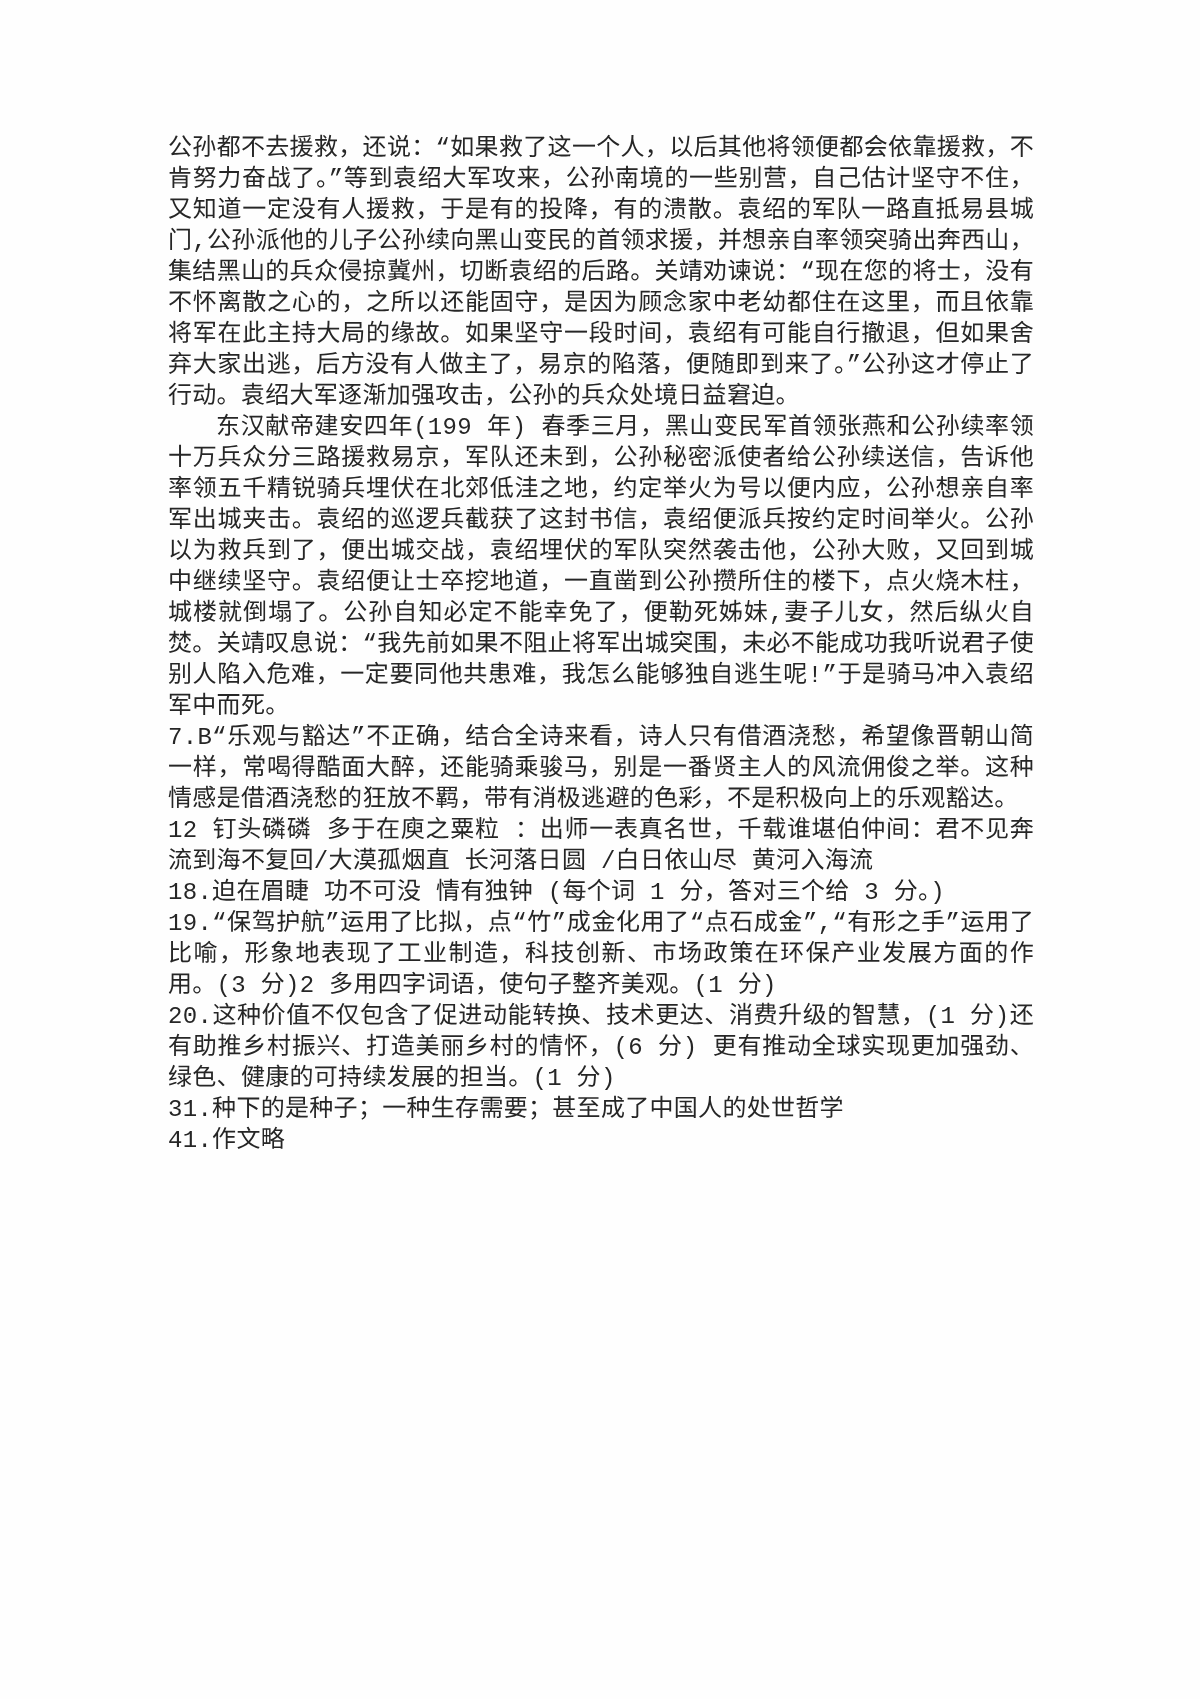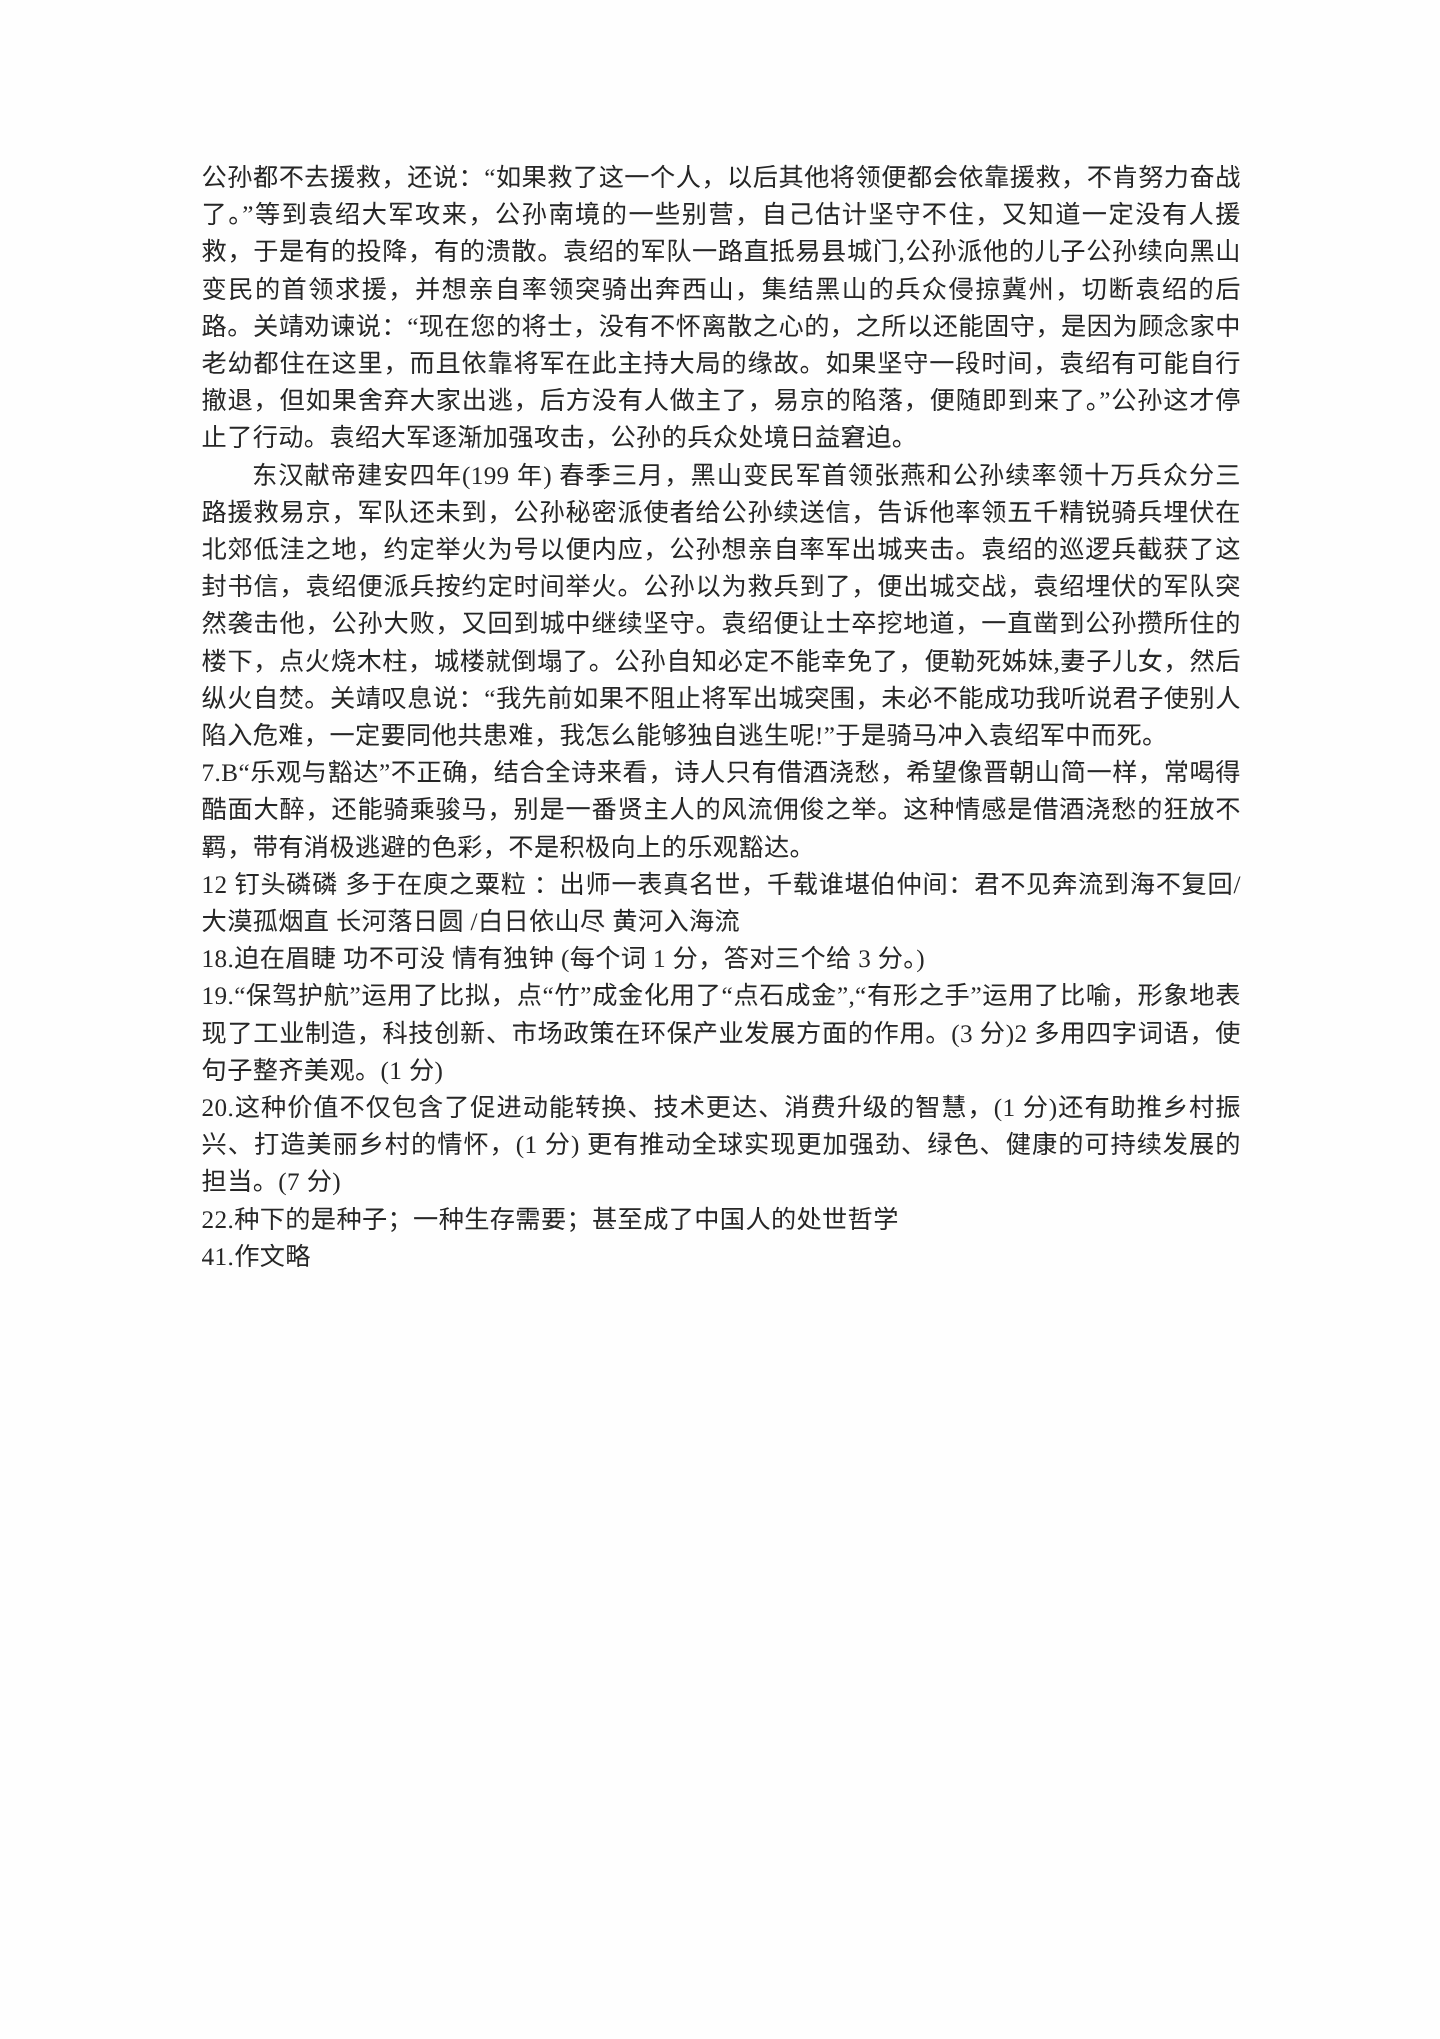--- a/index.html
+++ b/index.html
@@ -17,40 +17,41 @@
   }
   .doc-body {
     position: absolute;
     left: 168px;
     top: 133px;
     width: 866px;
     color: #262626;
   }
   .para {
     margin: 0;
-    font-size: 21px;
+    font-size: 24px;
     line-height: 31px;
     text-align: justify;
     text-justify: inter-ideograph;
     word-break: break-all;
     letter-spacing: 0.3px;
+    font-family: Liberation Mono, monospace;
     -webkit-font-smoothing: antialiased;
   }
   .para.indent {
     text-indent: 2em;
   }
 </style>
 </head>
 <body>
 
 <div class="page">
   <div class="doc-body">
       <p class="para">公孙都不去援救，还说：“如果救了这一个人，以后其他将领便都会依靠援救，不肯努力奋战了。”等到袁绍大军攻来，公孙南境的一些别营，自己估计坚守不住，又知道一定没有人援救，于是有的投降，有的溃散。袁绍的军队一路直抵易县城门,公孙派他的儿子公孙续向黑山变民的首领求援，并想亲自率领突骑出奔西山，集结黑山的兵众侵掠冀州，切断袁绍的后路。关靖劝谏说：“现在您的将士，没有不怀离散之心的，之所以还能固守，是因为顾念家中老幼都住在这里，而且依靠将军在此主持大局的缘故。如果坚守一段时间，袁绍有可能自行撤退，但如果舍弃大家出逃，后方没有人做主了，易京的陷落，便随即到来了。”公孙这才停止了行动。袁绍大军逐渐加强攻击，公孙的兵众处境日益窘迫。</p>
       <p class="para indent">东汉献帝建安四年(199 年) 春季三月，黑山变民军首领张燕和公孙续率领十万兵众分三路援救易京，军队还未到，公孙秘密派使者给公孙续送信，告诉他率领五千精锐骑兵埋伏在北郊低洼之地，约定举火为号以便内应，公孙想亲自率军出城夹击。袁绍的巡逻兵截获了这封书信，袁绍便派兵按约定时间举火。公孙以为救兵到了，便出城交战，袁绍埋伏的军队突然袭击他，公孙大败，又回到城中继续坚守。袁绍便让士卒挖地道，一直凿到公孙攒所住的楼下，点火烧木柱，城楼就倒塌了。公孙自知必定不能幸免了，便勒死姊妹,妻子儿女，然后纵火自焚。关靖叹息说：“我先前如果不阻止将军出城突围，未必不能成功我听说君子使别人陷入危难，一定要同他共患难，我怎么能够独自逃生呢!”于是骑马冲入袁绍军中而死。</p>
       <p class="para">7.B“乐观与豁达”不正确，结合全诗来看，诗人只有借酒浇愁，希望像晋朝山简一样，常喝得酷面大醉，还能骑乘骏马，别是一番贤主人的风流佣俊之举。这种情感是借酒浇愁的狂放不羁，带有消极逃避的色彩，不是积极向上的乐观豁达。</p>
       <p class="para">12 钉头磷磷  多于在庾之粟粒  ：出师一表真名世，千载谁堪伯仲间：君不见奔流到海不复回/大漠孤烟直  长河落日圆 /白日依山尽  黄河入海流</p>
       <p class="para">18.迫在眉睫  功不可没   情有独钟 (每个词 1 分，答对三个给 3 分。)</p>
       <p class="para">19.“保驾护航”运用了比拟，点“竹”成金化用了“点石成金”,“有形之手”运用了比喻，形象地表现了工业制造，科技创新、市场政策在环保产业发展方面的作用。(3 分)2 多用四字词语，使句子整齐美观。(1 分)</p>
-      <p class="para">20.这种价值不仅包含了促进动能转换、技术更达、消费升级的智慧，(1 分)还有助推乡村振兴、打造美丽乡村的情怀，(1 分) 更有推动全球实现更加强劲、绿色、健康的可持续发展的担当。(7 分)</p>
-      <p class="para">22.种下的是种子；一种生存需要；甚至成了中国人的处世哲学</p>
+      <p class="para">20.这种价值不仅包含了促进动能转换、技术更达、消费升级的智慧，(1 分)还有助推乡村振兴、打造美丽乡村的情怀，(6 分) 更有推动全球实现更加强劲、绿色、健康的可持续发展的担当。(1 分)</p>
+      <p class="para">31.种下的是种子；一种生存需要；甚至成了中国人的处世哲学</p>
       <p class="para">41.作文略</p>
     </div>
 </div>
 
 </body></html>

